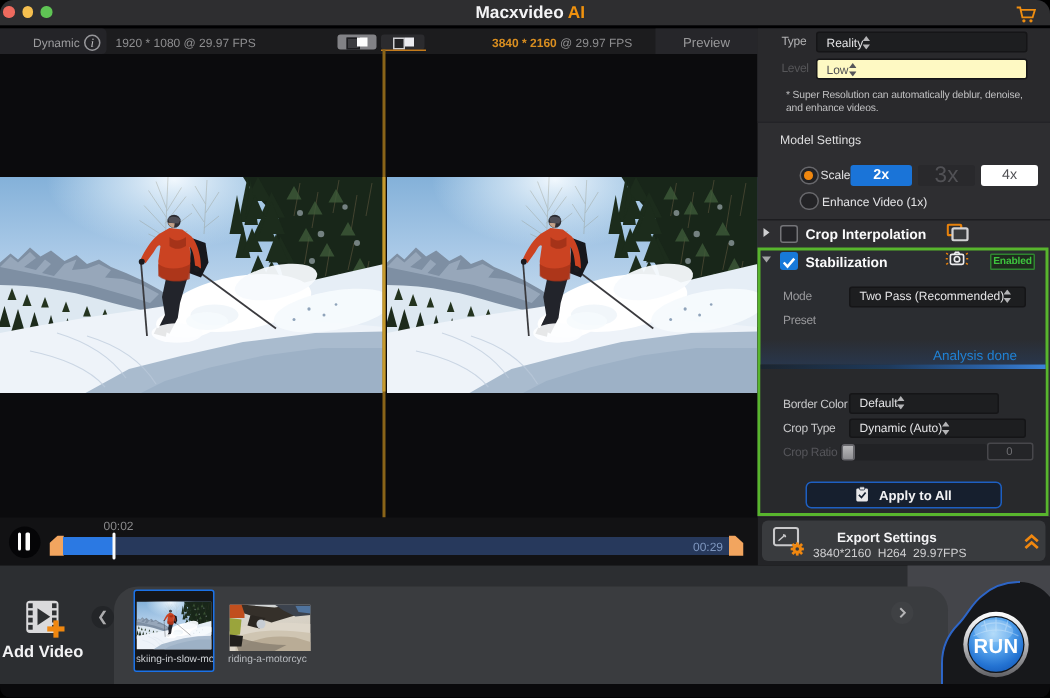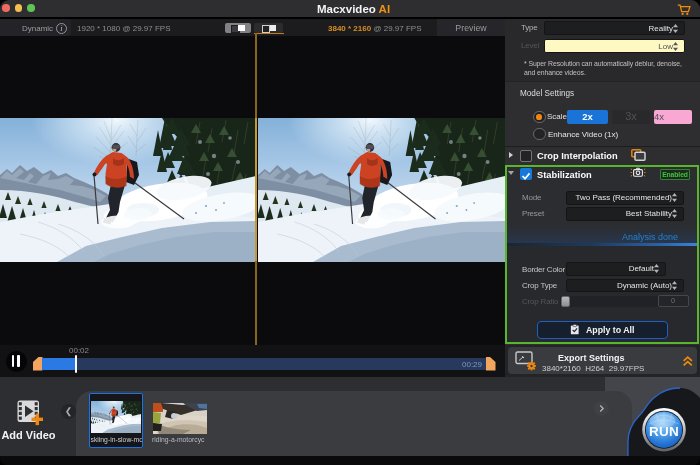--- a/index.html
+++ b/index.html
@@ -1,18 +1,18 @@
 <!DOCTYPE html>
 <html><head><meta charset="utf-8">
 <style>
 html,body{margin:0;padding:0;background:#000;}
 body{width:700px;height:465px;position:relative;font-family:"Liberation Sans",sans-serif;overflow:hidden;}
 #win{position:absolute;inset:0;border-radius:9px 9px 7px 7px;overflow:hidden;background:#0b0b0d;padding-left:20px;}
 .abs{position:absolute;}
-.dd{position:absolute;background:#1d1e20;border:1px solid #151517;border-radius:2px;color:#e4e4e6;font-size:8px;display:flex;align-items:center;justify-content:flex-end;padding:0 6px;box-sizing:border-box;white-space:nowrap;overflow:hidden;}
+.dd{position:absolute;background:#1d1e20;border:1px solid #151517;border-radius:2px;color:#e4e4e6;font-size:8px;display:flex;align-items:center;justify-content:flex-start;padding:0 6px;box-sizing:border-box;white-space:nowrap;overflow:hidden;}
 .lbl{position:absolute;font-size:8px;letter-spacing:-0.2px;color:#a6a6a8;white-space:nowrap;}
 </style></head>
 <body>
 <div id="win">
 
 <div class="abs" style="left:0;top:0;width:700px;height:17px;background:#2e2e30;"></div>
 <div class="abs" style="left:2.2px;top:4px;width:7.5px;height:7.5px;border-radius:50%;background:#ee6a5e;"></div>
 <div class="abs" style="left:14.5px;top:4px;width:7.5px;height:7.5px;border-radius:50%;background:#f5bf4f;"></div>
 <div class="abs" style="left:27px;top:4px;width:7.5px;height:7.5px;border-radius:50%;background:#5fc454;"></div>
 <div class="abs" style="left:317px;top:2.5px;width:120px;font-size:11.5px;font-weight:bold;color:#f4f4f6;">Macxvideo <span style="color:#f0920e;">AI</span></div>
@@ -203,22 +203,22 @@
       </svg>
     </div>
 <div class="abs" style="left:524px;top:59px;width:175px;font-size:6.9px;line-height:9.3px;color:#c0c0c2;letter-spacing:-0.1px;">* Super Resolution can automatically deblur, denoise,<br>and enhance videos.</div>
 <div class="abs" style="left:505px;top:80.5px;width:195px;height:1px;background:#232327;"></div>
 <div class="abs" style="left:520px;top:89px;font-size:8.2px;color:#dededf;">Model Settings</div>
 <div class="abs" style="left:533px;top:110.5px;width:10.5px;height:10.5px;border-radius:50%;border:1.5px solid #68686c;background:#232326;">
       <div class="abs" style="left:2.4px;top:2.4px;width:5.7px;height:5.7px;border-radius:50%;background:#f0870f;"></div>
     </div>
 <div class="abs" style="left:547px;top:112px;font-size:8px;color:#e2e2e4;">Scale</div>
 <div class="abs" style="left:567px;top:110px;width:41px;height:13.5px;background:#1a74d8;border-radius:2px;color:#fff;font-size:9.5px;font-weight:bold;text-align:center;line-height:13.5px;">2x</div>
-<div class="abs" style="left:612px;top:110px;width:38px;height:13.5px;background:#29292c;border-radius:2px;color:#515155;font-size:11px;text-align:center;line-height:13.5px;">3x</div>
-<div class="abs" style="left:654px;top:110px;width:38px;height:13.5px;background:#f9a8d4;border-radius:2px;color:#515155;font-size:9.5px;text-align:left;line-height:13.5px;">4x</div>
+<div class="abs" style="left:612px;top:110px;width:38px;height:13.5px;background:#29292c;border-radius:2px;color:#515155;font-size:15px;text-align:center;line-height:13.5px;">3x</div>
+<div class="abs" style="left:654px;top:110px;width:38px;height:13.5px;background:#ffffff;border-radius:2px;color:#515155;font-size:9.5px;text-align:center;line-height:13.5px;">4x</div>
 <div class="abs" style="left:533px;top:127.5px;width:10.5px;height:10.5px;border-radius:50%;border:1.5px solid #68686c;background:#232326;"></div>
 <div class="abs" style="left:548px;top:129.5px;font-size:8px;color:#e4e4e6;">Enhance Video (1x)</div>
 <div class="abs" style="left:505px;top:145.5px;width:195px;height:1px;background:#1d1d20;"></div>
 <div class="abs" style="left:509px;top:151.5px;width:0;height:0;border-left:4.5px solid #cfcfd1;border-top:3.2px solid transparent;border-bottom:3.2px solid transparent;"></div>
 <div class="abs" style="left:520px;top:149.5px;width:10px;height:10px;border:1.5px solid #747478;border-radius:2px;background:#232327;"></div>
 <div class="abs" style="left:537px;top:150.5px;font-size:9.3px;font-weight:bold;color:#fafafb;white-space:nowrap;">Crop Interpolation</div>
 <svg class="abs" style="left:631px;top:149px;" width="15" height="12" viewBox="0 0 15 12">
       <rect x="0.8" y="0.8" width="9" height="7" rx="1" fill="none" stroke="#e8820c" stroke-width="1.5"></rect>
       <rect x="4" y="3.2" width="10" height="8" rx="1" fill="#3a3c3f" stroke="#d2d2d4" stroke-width="1.5"></rect>
     </svg>
@@ -246,27 +246,20 @@
 <div class="abs" style="left:660px;top:168.5px;width:28px;height:9.5px;border:1px solid #2f8430;background:#1f2a1e;color:#3ec43e;font-size:6.8px;font-weight:bold;text-align:center;line-height:9.5px;border-radius:1px;letter-spacing:-0.1px;">Enabled</div>
 <div class="lbl" style="left:522px;top:193px;color:#98989b;">Mode</div>
 <div class="dd" style="left:566px;top:191px;width:118px;height:13.5px;">
       <span>Two Pass (Recommended)</span>
       <svg width="5" height="9" viewBox="0 0 5 9">
         <path d="M2.5,0 L5,3.3 0,3.3 Z" fill="#b4b4b6"></path>
         <path d="M2.5,9 L0,5.7 5,5.7 Z" fill="#b4b4b6"></path>
       </svg>
     </div>
 <div class="lbl" style="left:522px;top:209px;color:#98989b;">Preset</div>
-<div class="dd" style="left:566px;top:207px;width:118px;height:13.5px;">
-      <span>Best Stability</span>
-      <svg width="5" height="9" viewBox="0 0 5 9">
-        <path d="M2.5,0 L5,3.3 0,3.3 Z" fill="#b4b4b6"></path>
-        <path d="M2.5,9 L0,5.7 5,5.7 Z" fill="#b4b4b6"></path>
-      </svg>
-    </div>
 <div class="abs" style="left:566px;top:231.5px;width:112px;text-align:right;font-size:9px;color:#1f8fe8;">Analysis done</div>
 <div class="abs" style="left:507px;top:226px;width:190px;height:17px;background:linear-gradient(180deg,rgba(25,50,90,0) 0%,rgba(35,75,135,0.30) 100%);"></div>
 <div class="abs" style="left:507px;top:243px;width:190px;height:3px;background:linear-gradient(90deg,#1b2530 0%,#1e3a5c 45%,#2a62a8 80%,#3b82d8 100%);"></div>
 <div class="lbl" style="left:522px;top:264.5px;color:#c6c6c8;">Border Color</div>
 <div class="dd" style="left:566px;top:262px;width:100px;height:13.5px;">
       <span>Default</span>
       <svg width="5" height="9" viewBox="0 0 5 9">
         <path d="M2.5,0 L5,3.3 0,3.3 Z" fill="#b4b4b6"></path>
         <path d="M2.5,9 L0,5.7 5,5.7 Z" fill="#b4b4b6"></path>
       </svg>

